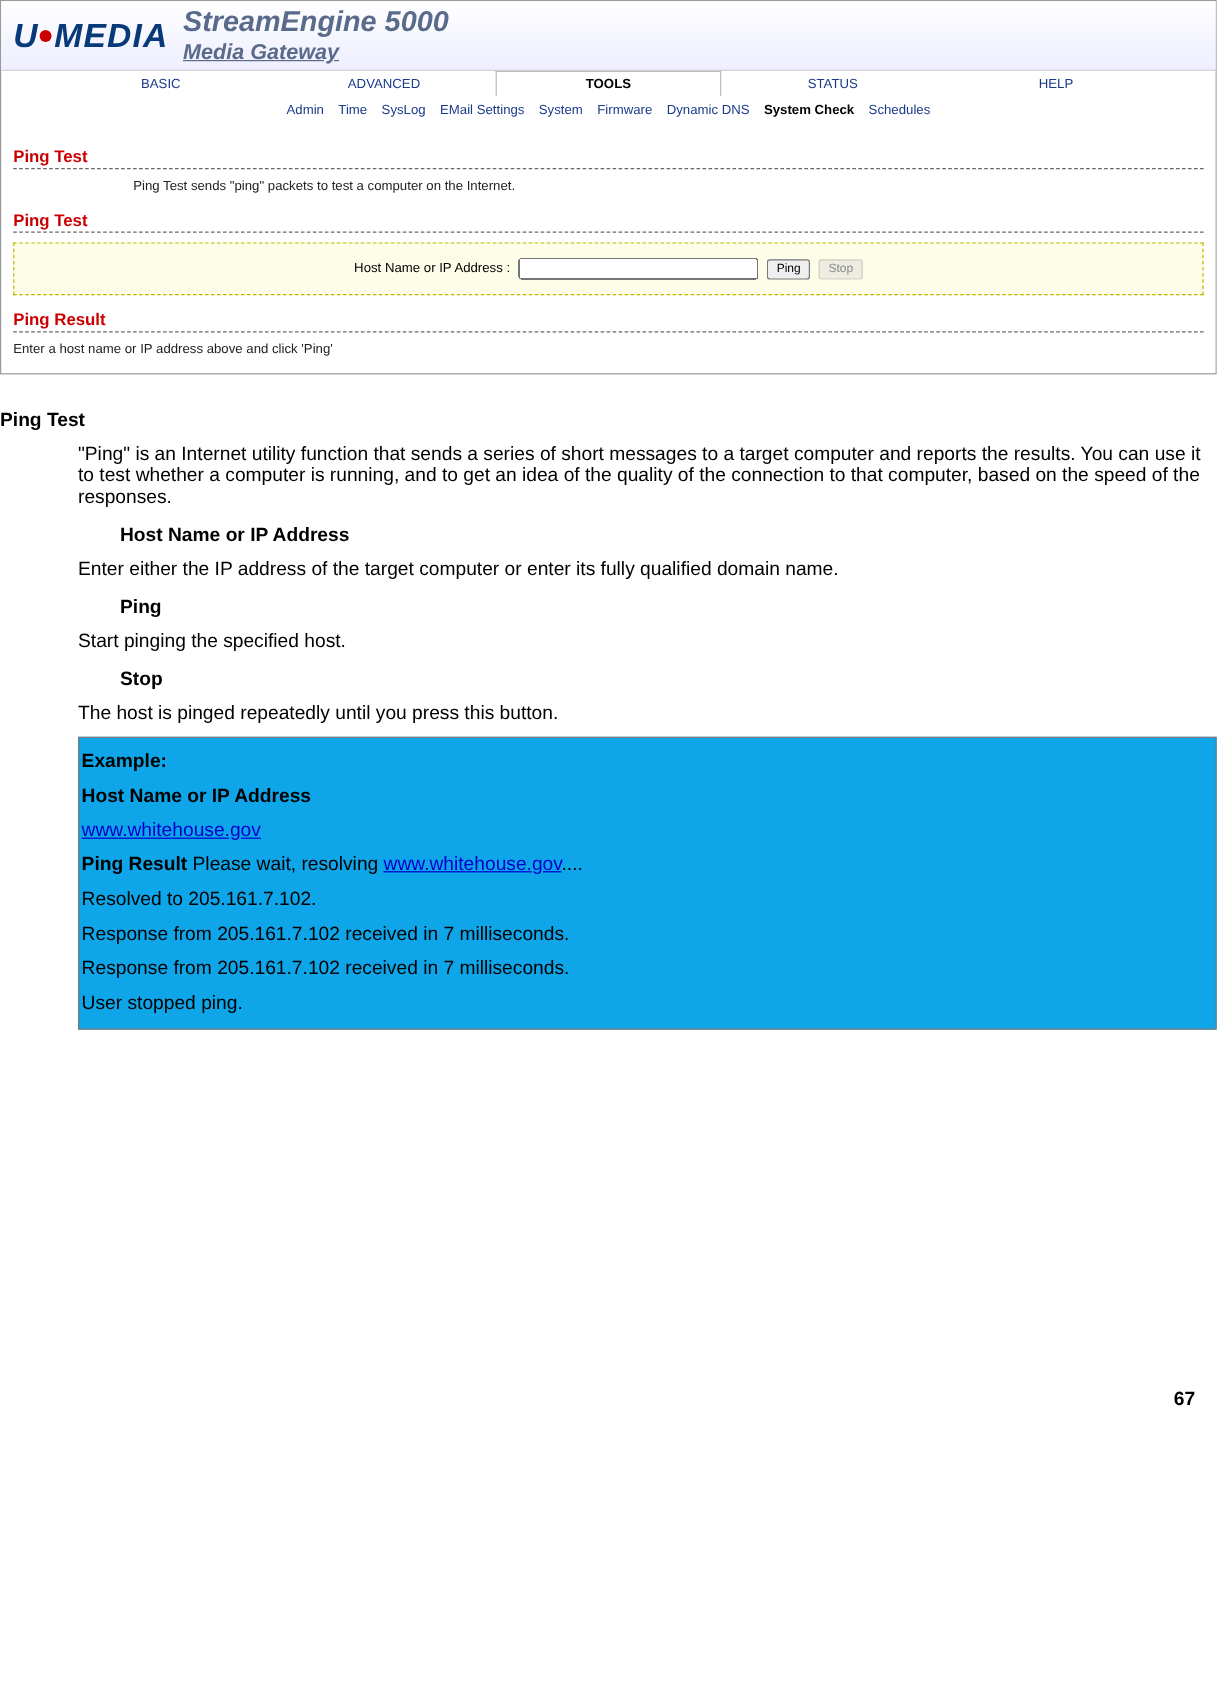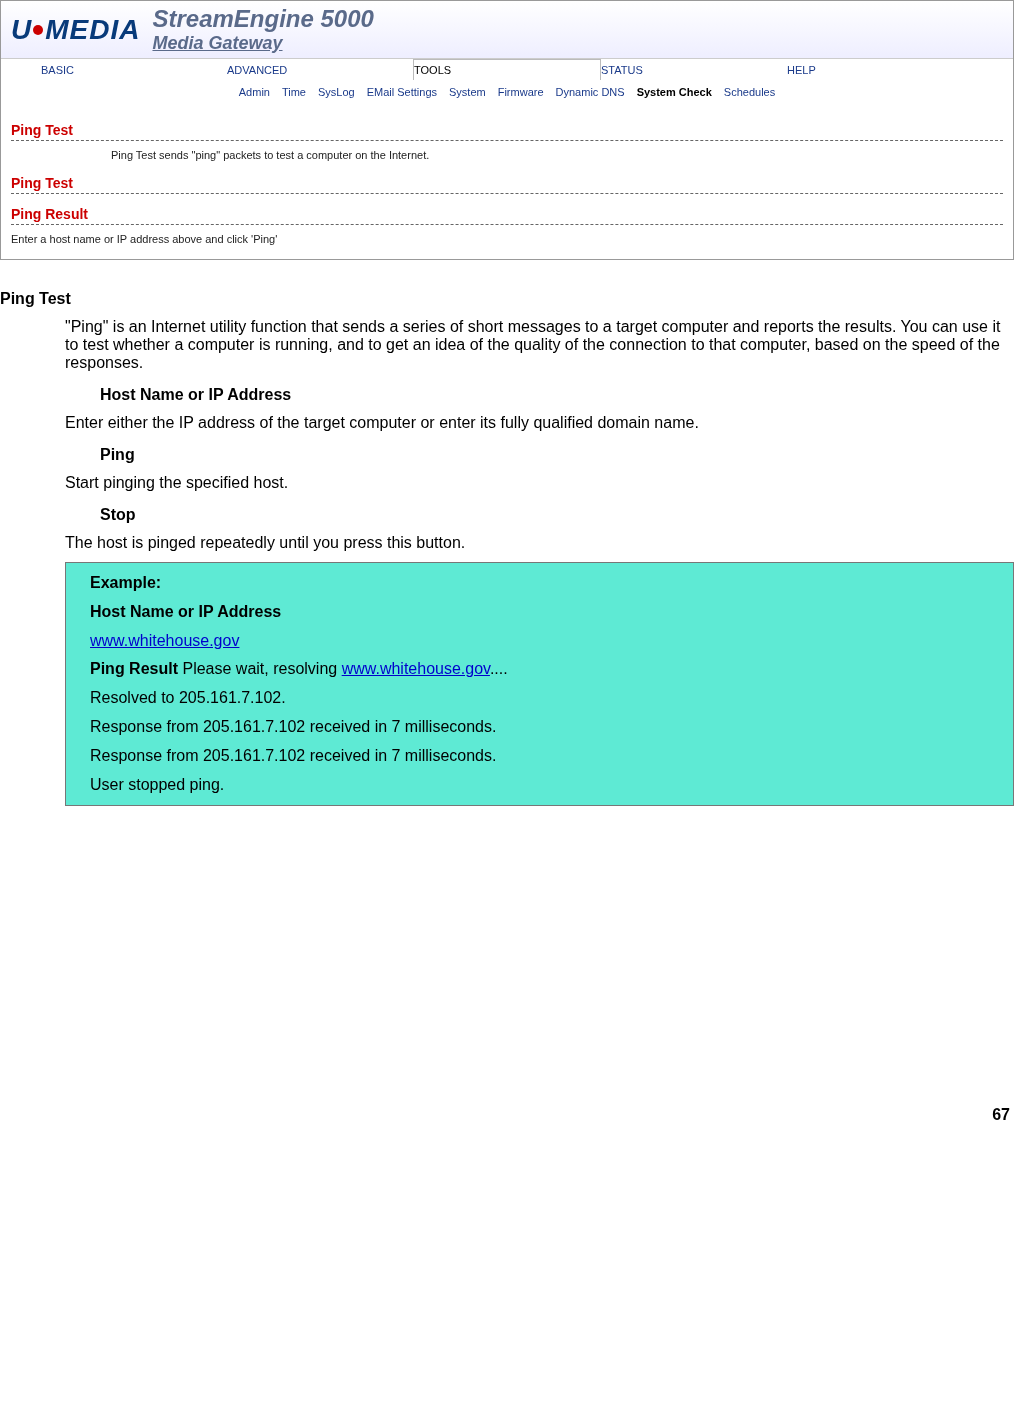--- a/index.html
+++ b/index.html
@@ -7,44 +7,44 @@
   .screenshot { border:1px solid #999; background:#fff; position:relative; }
   .header { display:flex; align-items:center; padding:4px 10px; background:linear-gradient(to bottom,#fff,#eef); border-bottom:1px solid #ccc; }
   .logo { display:flex; align-items:center; }
   .logo-u { font-size:28px; font-weight:900; color:#083a7a; font-style:italic; }
   .logo-dot { width:10px;height:10px;background:#cc0000;border-radius:50%;margin:0 2px; display:inline-block; }
   .logo-media { font-size:28px; font-weight:900; color:#083a7a; font-style:italic; letter-spacing:1px;text-align:right; }
   .title-block { margin-left:12px; color:#5a6a8a; font-style:italic; }
   .title1 { font-size:24px; font-weight:bold; }
   .title2 { font-size:18px; font-weight:bold;text-decoration:underline; }
   .maintabs { display:flex; justify-content:space-between; align-items:center; padding:0 40px; font-size:11px; color:#1a3a8a; }
-  .maintabs .tab { flex:1; padding:4px 0; cursor:pointer; }
-  .maintabs .tab.active { background:#fff; border:1px solid #bbb; border-bottom:none; color:#000; font-weight:normal; }
+  .maintabs .tab { flex:1; text-align:center; padding:4px 0; cursor:pointer; }
+  .maintabs .tab.active { background:#fff; border:1px solid #bbb; border-bottom:none; color:#000; font-weight:bold; }
   .subtabs { display:flex; justify-content:center; gap:12px; padding:6px 0 10px 0; font-size:11px; color:#1a3a8a; }
   .subtabs span { cursor:pointer; }
   .subtabs span.active { color:#000; font-weight:bold; }
   .panel { padding:8px 10px 14px 10px; }
   .section-title { color:#cc0000; font-weight:bold; font-size:14px; margin-top:6px; margin-bottom:2px; }
   .dashed { border-bottom:1px dashed #666; margin-bottom:8px; height:1px; }
   .desc { font-size:11px; color:#222; margin-left:100px; margin-bottom:14px; }
   .form-box { border:1px dashed #b8b800; background:#fefee8; padding:12px; text-align:center; font-size:11px; }
   .form-box label { font-weight:normal; color:#000; margin-right:4px; }
   .form-box input[type=text]{ font-size:11px; padding:1px 2px; width:200px; }
   .smallbtn { font-size:10px; padding:1px 6px; margin-left:4px; }
   .smallbtn[disabled]{ color:#888; }
   .result-desc { font-size:11px; color:#222; margin-top:4px; }
 
   .doc { font-family: Arial, Helvetica, sans-serif; font-size:16px; padding:0 0 0 0; margin-top:30px; }
   .doc h2 { font-size:16px; font-weight:bold; margin:20px 0 10px 0; }
   .doc .block { margin-left:65px; }
   .doc p { margin:10px 0; }
   .doc .sub { font-weight:bold; margin:14px 0 10px 35px; }
-  .example-box { border:1px solid #777; background:#5eead4; padding:6px 24px; margin-top:10px; line-height:1.8; }
+  .example-box { border:1px solid #777; background:#0ea5e9; padding:6px 2px; margin-top:10px; line-height:1.8; }
   .example-box a { color:#0000cc; text-decoration:underline; }
-  .footer-page { text-align:right; font-size:16px; font-weight:bold; margin-top:300px; padding-right:4px; }
+  .footer-page { text-align:right; font-size:16px; font-weight:bold; margin-top:300px; padding-right:18px; }
 </style>
 </head>
 <body>
 
 <div class="screenshot">
   <div class="header">
     <div class="logo">
       <span class="logo-u">U</span>
       <span class="logo-dot"></span>
       <span class="logo-media">MEDIA</span>
@@ -75,20 +75,26 @@
     <span>Schedules</span>
   </div>
 
   <div class="panel">
     <div class="section-title">Ping Test</div>
     <div class="dashed"></div>
     <div class="desc">Ping Test sends "ping" packets to test a computer on the Internet.</div>
 
     <div class="section-title">Ping Test</div>
     <div class="dashed"></div>
+    <div class="form-box">
+      <label>Host Name or IP Address :</label>
+      <input type="text" value="" style="">
+      <button class="smallbtn">Ping</button>
+      <button class="smallbtn" disabled="">Stop</button>
+    </div>
 
     <div class="section-title" style="margin-top:12px;">Ping Result</div>
     <div class="dashed"></div>
     <div class="result-desc">Enter a host name or IP address above and click 'Ping'</div>
   </div>
 </div>
 
 <div class="doc">
   <h2>Ping Test</h2>
   <div class="block">

